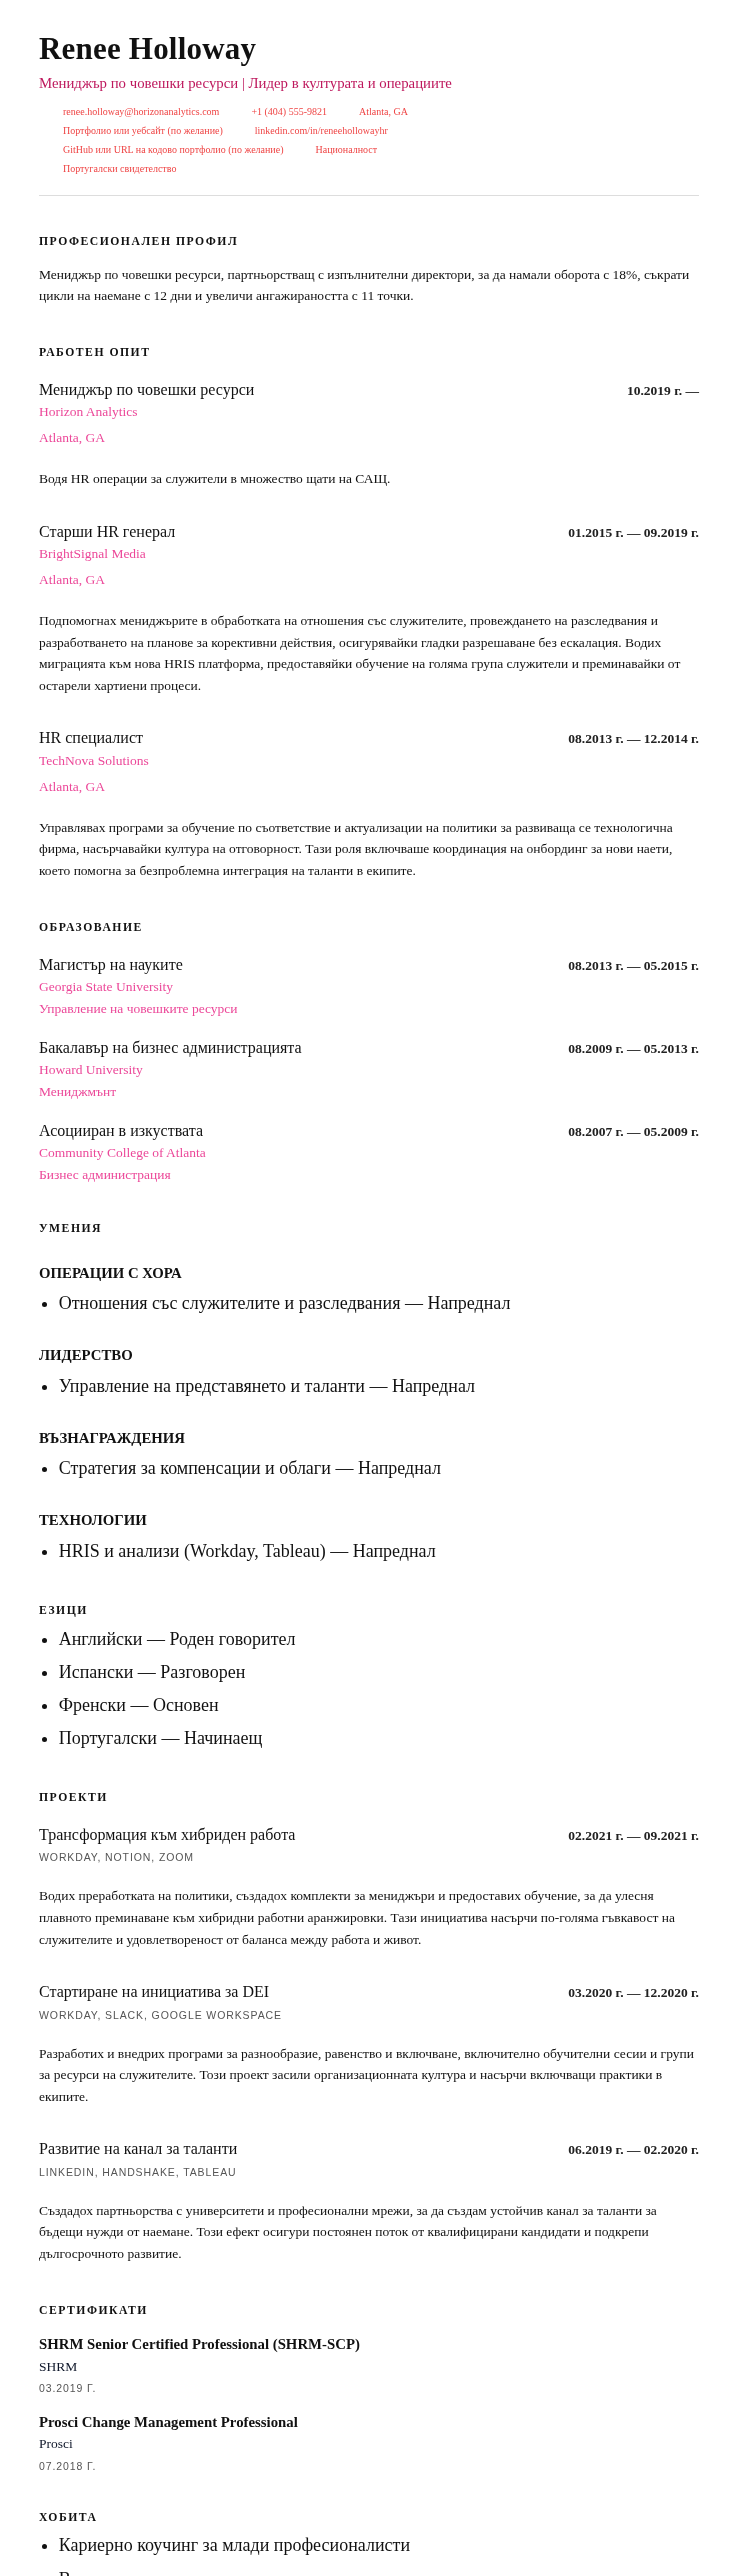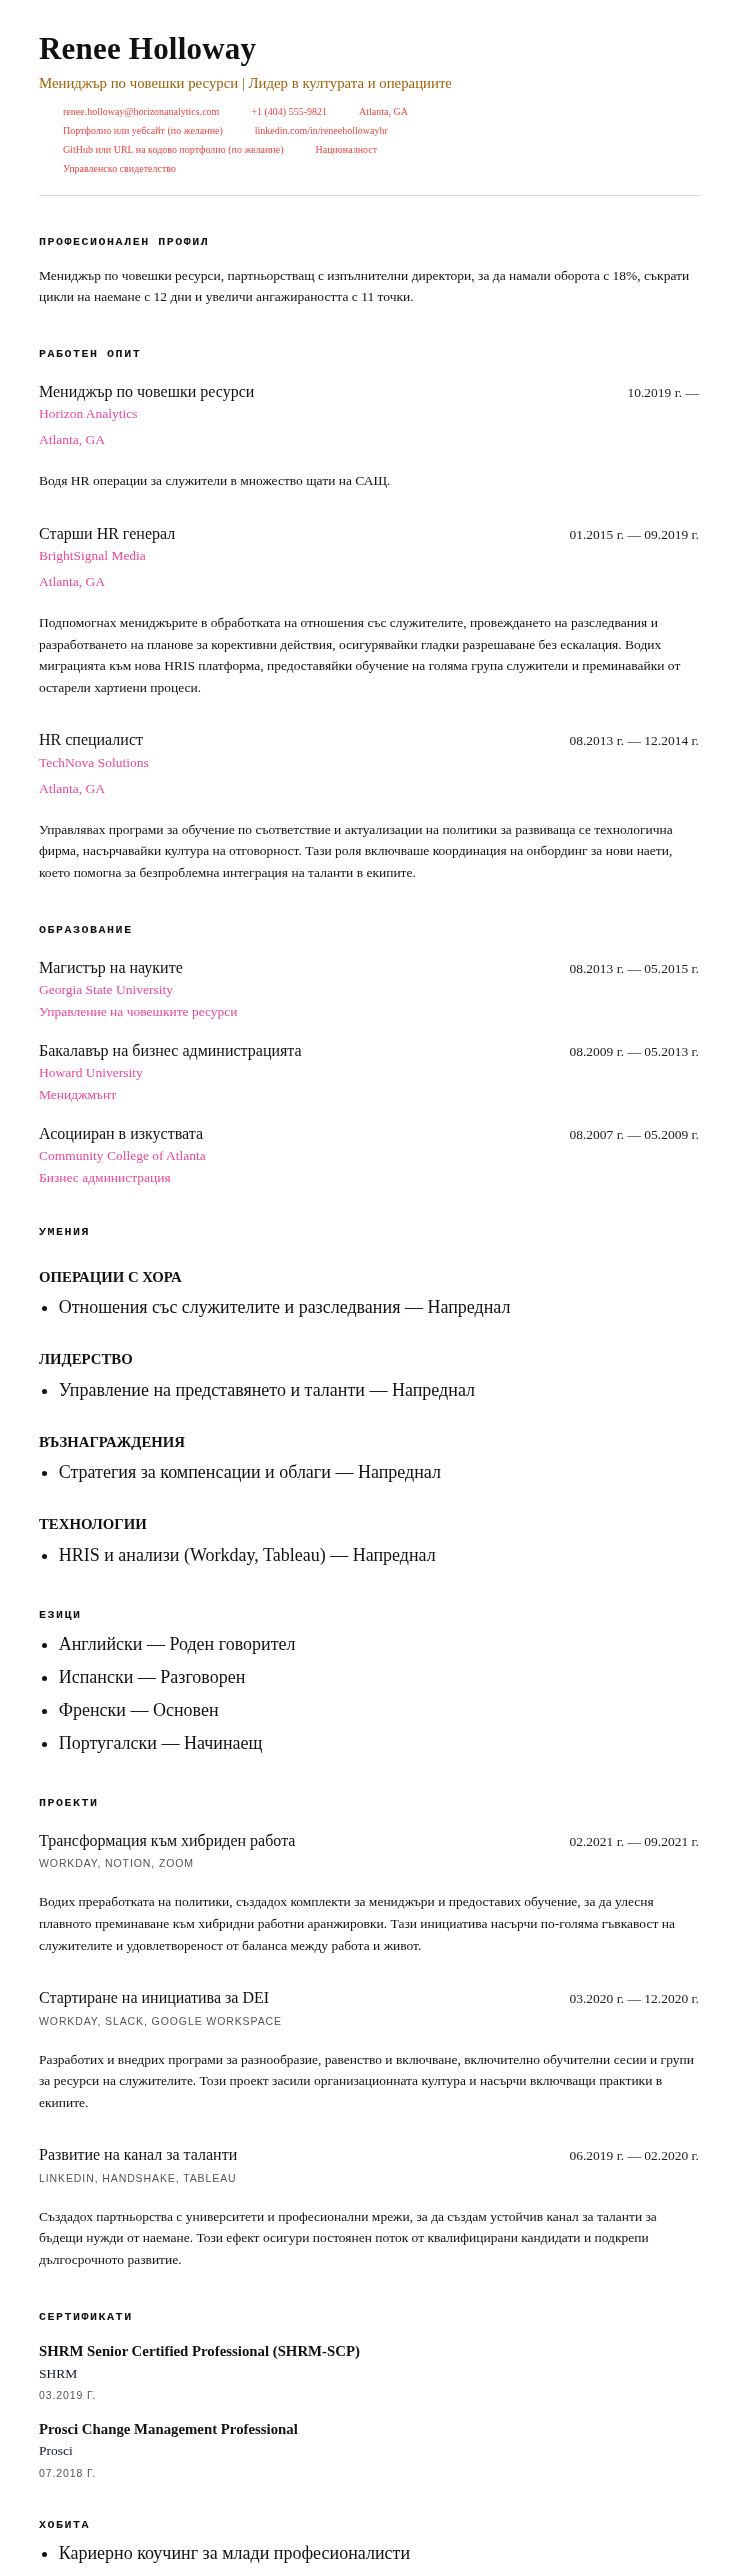--- a/index.html
+++ b/index.html
@@ -8,42 +8,42 @@
   .page {
     width: 738px;
     min-height: 2576px;
     box-sizing: border-box;
     padding: 31px 39px 43px;
     background: #ffffff;
   }
 
   
   .name { font-size: 31px; font-weight: 700; margin: 0; line-height: 1.15; letter-spacing: 0.2px; }
-  .tagline { font-size: 14.8px; margin-top: 8.6px; color: #a16207; }
+  .tagline { font-size: 14.8px; margin-top: 8.6px; color: #be185d; }
   .contact { margin-top: 13.5px; font-size: 10px; color: #ef4444; margin-left: 24px; }
   .contact-row { display: flex; gap: 32px; margin-top: 8px; flex-wrap: wrap; }
   .divider { border: none; border-top: 0.6px solid #dddddd; margin: 21px 0 0; }
 
   
   .section { margin-top: 39px; }
   .section-heading {
-    font-family: Liberation Mono, monospace;
+    font-family: Liberation Serif, serif;
     font-size: 11.7px; font-weight: 700; letter-spacing: 1.5px;
     color: #111111; margin: 0;
   }
 
   .profile-text { font-size: 13.5px; line-height: 1.6; margin: 16px 0 0; }
 
   
   .entry { margin-top: 22px; }
   .entry + .entry { margin-top: 33px; }
   .edu-entry + .edu-entry { margin-top: 22px; }
   .entry-head { display: flex; justify-content: space-between; align-items: baseline; }
   .entry-title { font-size: 16px; font-weight: 400; margin: 0; }
-  .entry-dates { font-size: 13.5px; color: #222222; white-space: nowrap; margin-left: 18.5px; }
+  .entry-dates { font-size: 13.5px; color: #222222; white-space: nowrap; margin-left: 18.5px; font-weight: bold; }
   .entry-sub { font-size: 13.5px; margin-top: 5.5px; color: #ec4899; }
   .entry-sub.location { margin-top: 9.8px; }
   .entry-desc { font-size: 13.5px; line-height: 1.6; margin: 22px 0 0; }
 
   
   .tools-line, .cert-date {
     font-family: "Liberation Sans", "DejaVu Sans", sans-serif;
     font-size: 10.5px; letter-spacing: 0.9px; color: #555555;
     margin-top: 7.4px; text-transform: uppercase;
   }
@@ -77,21 +77,21 @@
       </div>
       <div class="contact-row">
         <span>Портфолио или уебсайт (по желание)</span>
         <span>linkedin.com/in/reneehollowayhr</span>
       </div>
       <div class="contact-row">
         <span>GitHub или URL на кодово портфолио (по желание)</span>
         <span>Националност</span>
       </div>
       <div class="contact-row">
-        <span>Управленско свидетелство</span>
+        <span>Португалски свидетелство</span>
       </div>
     </div>
 
     <hr class="divider">
   </header>
 
   <section class="section">
     <h2 class="section-heading">ПРОФЕСИОНАЛЕН ПРОФИЛ</h2>
     <p class="profile-text">Мениджър по човешки ресурси, партньорстващ с изпълнителни директори, за да намали оборота с 18%, съкрати цикли на наемане с 12 дни и увеличи ангажираността с 11 точки.</p>
   </section>

